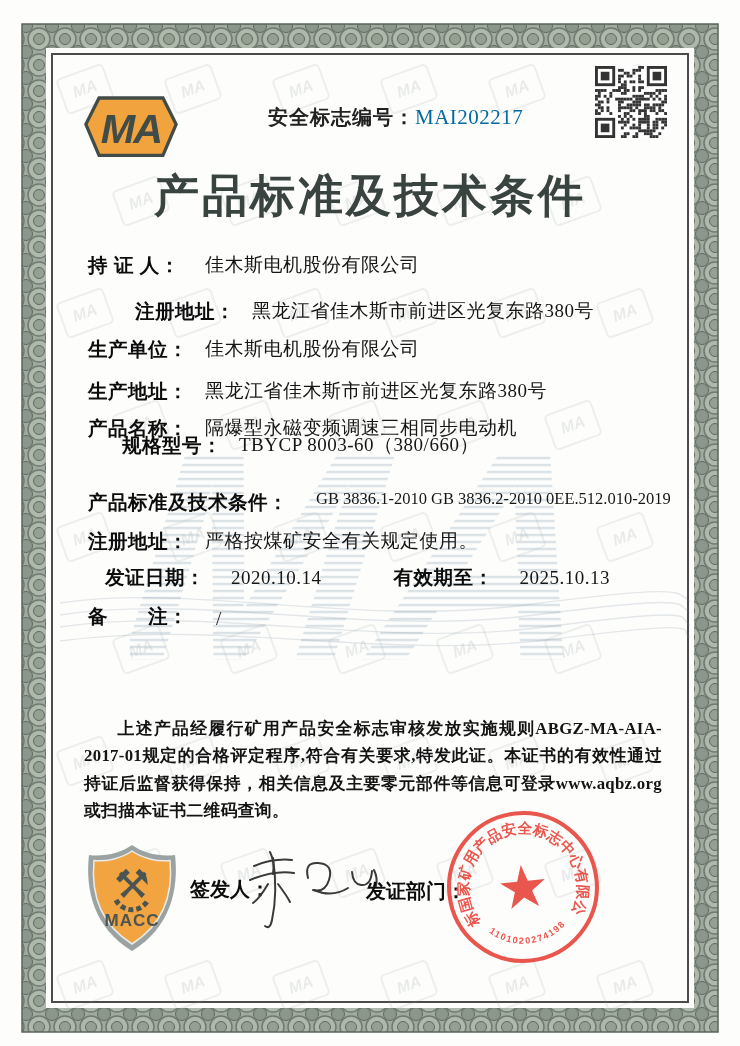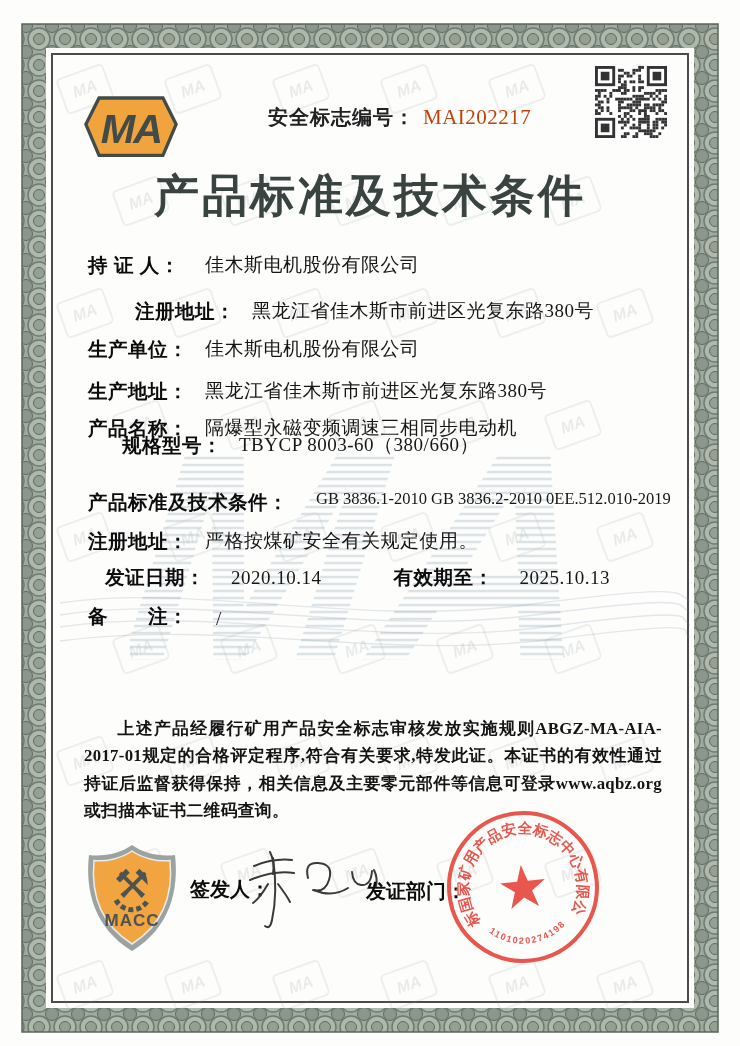--- a/index.html
+++ b/index.html
@@ -13,23 +13,23 @@
   
   .wm-tile{
     position:absolute;width:46px;height:34px;border:2px solid rgba(140,156,150,.14);
     border-radius:5px;transform:rotate(-20deg);display:flex;align-items:center;justify-content:center;
     font-style:italic;font-weight:900;font-size:16px;color:rgba(140,156,150,.18);
     pointer-events:none;z-index:1;
   }
 
   
   .ma-badge{left:84px;top:96px;width:94px;height:66px;}
-  .hdr-line{left:268px;top:104px;display:flex;align-items:baseline;gap:8px;}
+  .hdr-line{left:268px;top:104px;display:flex;align-items:baseline;}
   .hdr-label{font-weight:bold;font-size:20px;color:#222;letter-spacing:1px;}
-  .hdr-number{font-family:"Liberation Serif",serif;font-size:21px;color:#c2410c;letter-spacing:.5px;}
+  .hdr-number{font-family:"Liberation Serif",serif;font-size:21px;color:#0369a1;letter-spacing:.5px;}
   .qr{left:595px;top:66px;width:72px;height:72px;}
 
   .title{
     left:0;right:0;top:166px;text-align:center;font-size:45px;font-weight:900;
     color:#39433f;letter-spacing:3px;font-family:"Liberation Serif","DejaVu Serif",serif;
   }
 
   
   .row{left:88px;display:flex;align-items:baseline;}
   .flabel{font-weight:bold;font-size:19.5px;color:#0c0c0c;letter-spacing:.5px;white-space:pre;}

